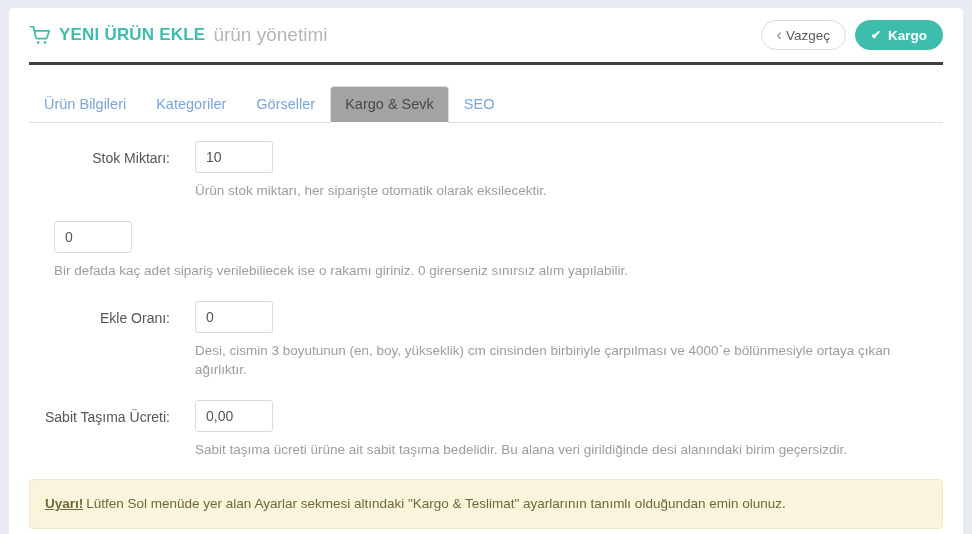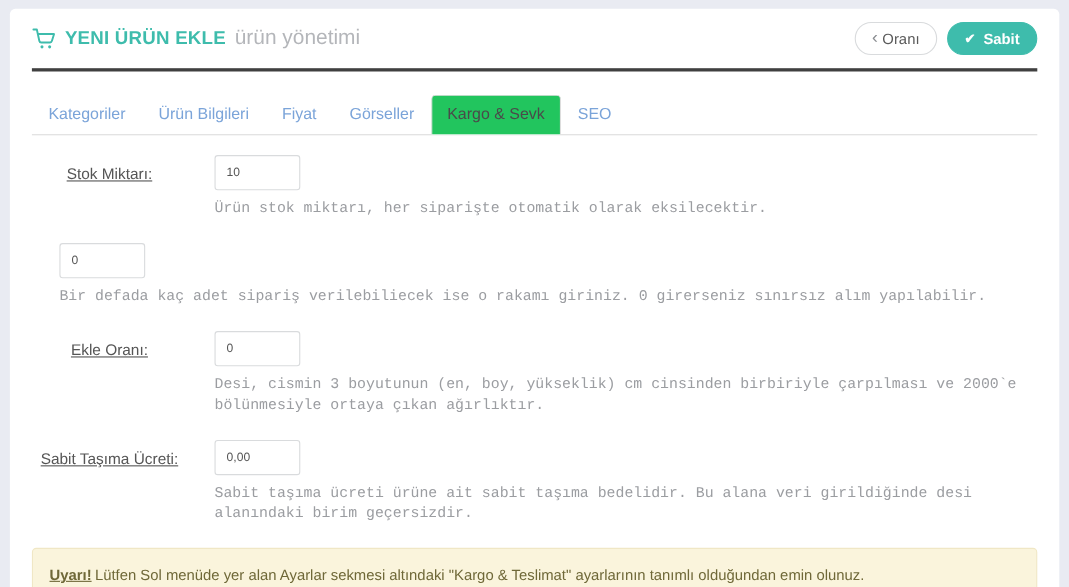--- a/index.html
+++ b/index.html
@@ -50,47 +50,46 @@
   .tab {
     padding: 9px 14px 10px;
     font-size: 14.5px;
     color: #7ba4d9;
     margin-bottom: -1px;
     border: 1px solid transparent;
     cursor: pointer;
   }
   .tab.active {
     color: #4a4a4a;
-    background: #22c55e;
+    background: #a3a3a3;
     border-color: #dddddd;
     border-bottom-color: #ffffff;
     border-radius: 4px 4px 0 0;
     cursor: default;
   }
   
   .form { margin-top: 18px; }
   .form-row { display: flex; margin-bottom: 20px; }
   .form-label {
     width: 141px; flex: none;
-    text-align: center;
+    text-align: right;
     font-size: 14px; color: #555;
     line-height: 1.5;
     padding-top: 7px;
-    text-decoration: underline;
   }
   .form-col { margin-left: 25px; flex: 1; }
   .text-input {
     width: 78px; height: 32px;
     border: 1px solid #d9dbdd; border-radius: 3px;
     padding: 0 10px;
     font-family: "Liberation Sans", sans-serif;
-    font-size: 11px; color: #555;
+    font-size: 14px; color: #555;
     outline: none;
   }
-  .help-text { margin-top: 9px; font-size: 13.5px; color: #9b9da1; line-height: 1.4; font-family: Liberation Mono, monospace; }
+  .help-text { margin-top: 9px; font-size: 13.5px; color: #9b9da1; line-height: 1.4; }
   
   .alert-warning {
     margin-top: 18px;
     background: #faf4dc;
     border: 1px solid #f0e7c5;
     border-radius: 4px;
     padding: 15px 15px;
     font-size: 13.5px;
     color: #6f6838;
     line-height: 1.3;
@@ -108,33 +107,32 @@
         <path d="M1.5 3 h3.4 l2.5 11.4 a1.9 1.9 0 0 0 1.9 1.5 h8.6 a1.9 1.9 0 0 0 1.9-1.5 L22 7.6 H5.8"></path>
         <circle cx="10" cy="20.3" r="1.5" fill="currentColor" stroke="none"></circle>
         <circle cx="17.6" cy="20.3" r="1.5" fill="currentColor" stroke="none"></circle>
       </svg>
       <span class="page-title">YENI ÜRÜN EKLE</span>
       <span class="page-subtitle">ürün yönetimi</span>
     </div>
     <div class="header-actions">
       <button class="btn btn-outline">
         <span class="chev">‹</span>
-        <span>Oranı</span>
+        <span>Vazgeç</span>
       </button>
       <button class="btn btn-teal">
         <span class="check-glyph">✔</span>
-        <span>Sabit</span>
+        <span>Kargo</span>
       </button>
     </div>
   </div>
 
   <div class="tabs">
+    <div class="tab">Ürün Bilgileri</div>
     <div class="tab">Kategoriler</div>
-    <div class="tab">Ürün Bilgileri</div>
-    <div class="tab">Fiyat</div>
     <div class="tab">Görseller</div>
     <div class="tab active">Kargo &amp; Sevk</div>
     <div class="tab">SEO</div>
   </div>
 
   <div class="form">
 
     <div class="form-row">
       <div class="form-label">Stok Miktarı:</div>
       <div class="form-col">
@@ -147,21 +145,21 @@
       <div class="form-col">
         <input class="text-input" type="text" value="0" style="">
         <div class="help-text">Bir defada kaç adet sipariş verilebiliecek ise o rakamı giriniz. 0 girerseniz sınırsız alım yapılabilir.</div>
       </div>
     </div>
 
     <div class="form-row">
       <div class="form-label">Ekle Oranı:</div>
       <div class="form-col">
         <input class="text-input" type="text" value="0" style="">
-        <div class="help-text">Desi, cismin 3 boyutunun (en, boy, yükseklik) cm cinsinden birbiriyle çarpılması ve 2000`e bölünmesiyle ortaya çıkan ağırlıktır.</div>
+        <div class="help-text">Desi, cismin 3 boyutunun (en, boy, yükseklik) cm cinsinden birbiriyle çarpılması ve 4000`e bölünmesiyle ortaya çıkan ağırlıktır.</div>
       </div>
     </div>
 
     <div class="form-row">
       <div class="form-label">Sabit Taşıma Ücreti:</div>
       <div class="form-col">
         <input class="text-input" type="text" value="0,00" style="">
         <div class="help-text">Sabit taşıma ücreti ürüne ait sabit taşıma bedelidir. Bu alana veri girildiğinde desi alanındaki birim geçersizdir.</div>
       </div>
     </div>

